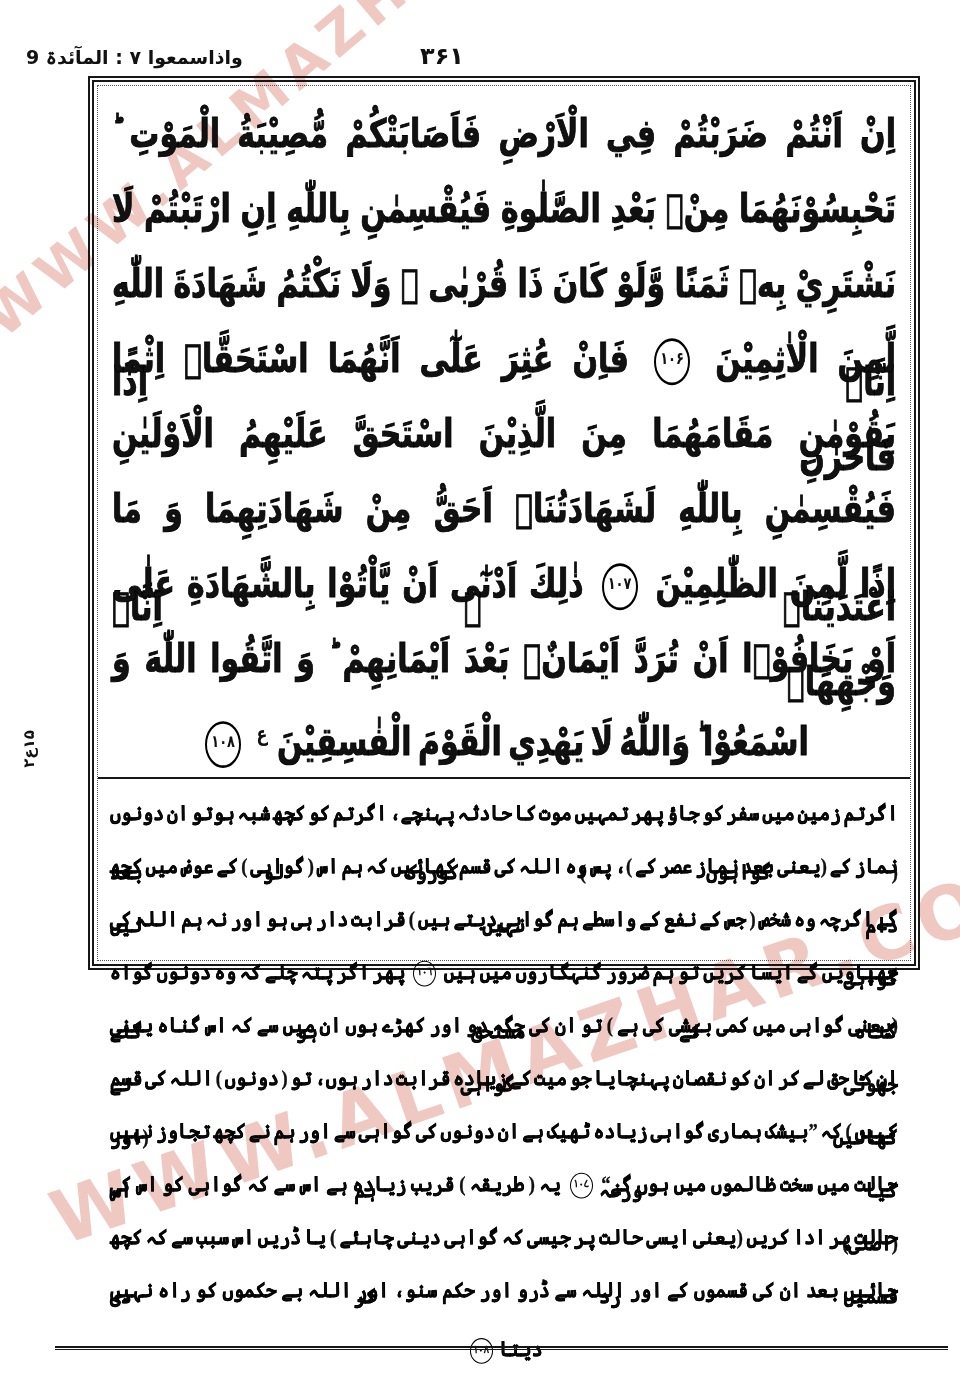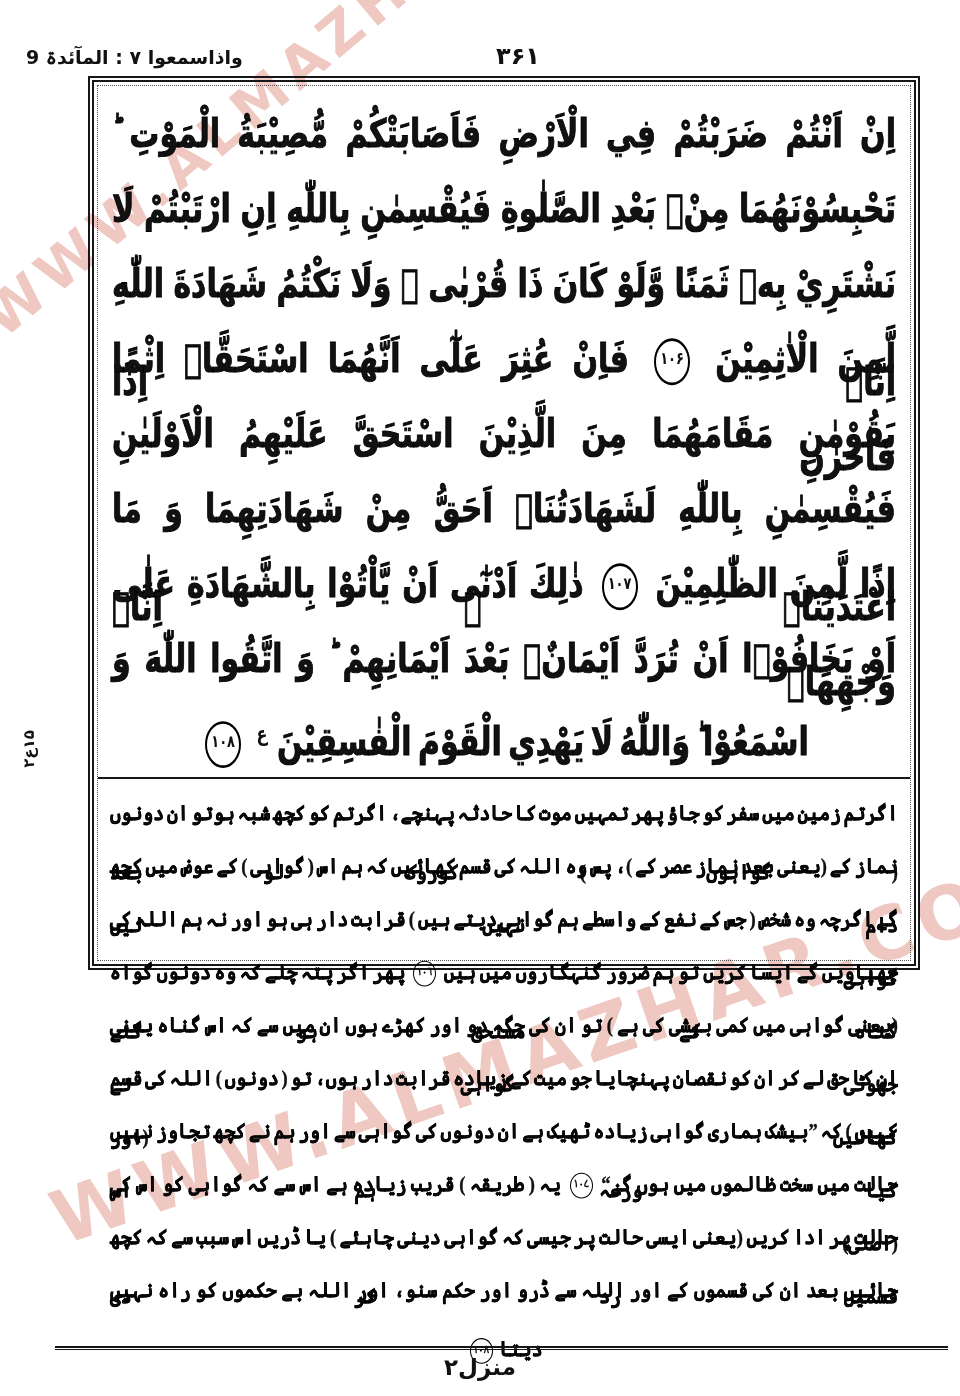--- a/index.html
+++ b/index.html
@@ -13,21 +13,21 @@
   .wm{
     position:absolute;z-index:0;font-weight:bold;white-space:nowrap;
     letter-spacing:7px;pointer-events:none;
   }
   .wm1{left:-30px;top:300px;font-size:56px;transform:rotate(-40deg);transform-origin:left top;}
   .wm2{left:40px;top:1180px;font-size:74px;transform:rotate(-19deg);transform-origin:left top;}
 
   
   .hdr{position:absolute;z-index:2;font-weight:bold;}
   .hdr-right{top:34px;right:28px;font-size:31px;}
-  .hdr-num{top:42px;left:420px;width:120px;text-align:right;font-size:24px;}
+  .hdr-num{top:42px;left:420px;width:120px;text-align:left;font-size:24px;}
   .hdr-left{top:46px;left:26px;font-size:19px;}
 
   
   .main-box{
     position:absolute;z-index:1;left:88px;top:76px;width:832px;height:894px;
     border:6px double #161616;background:transparent;box-sizing:border-box;
   }
   .dotted-wrap{
     position:absolute;inset:3px;border:1px dotted #555;box-sizing:border-box;
     display:flex;flex-direction:column;
@@ -121,15 +121,14 @@
           <div class="urdu-line"><span>حالت میں سخت ظالموں میں ہوں گے“</span> <span class="ayah-sm">۱۰۷</span> <span>یہ ( طریقہ ) قریب زیادہ ہے اس سے کہ گواہی کو اس کی (اصلی)</span> </div>
           <div class="urdu-line"><span>حالت پر ادا کریں (یعنی ایسی حالت پر جیسی کہ گواہی دینی چاہئے ) یا ڈریں اس سبب سے کہ کچھ قسمیں رد کر دی</span> </div>
           <div class="urdu-line center-last"><span>جائیں بعد ان کی قسموں کے اور اللہ سے ڈرو اور حکم سنو، اور اللہ بے حکموں کو راہ نہیں دیتا</span> <span class="ayah-sm">۱۰۸</span> </div>
         </div>
     </div>
   </div>
 
   <div class="margin-ruku">۱۵ع۲</div>
 
   <div class="footer-rule"></div>
-  <div class="footer-manzil">منزل۲</div>
 
 </div>
 
 </body></html>

